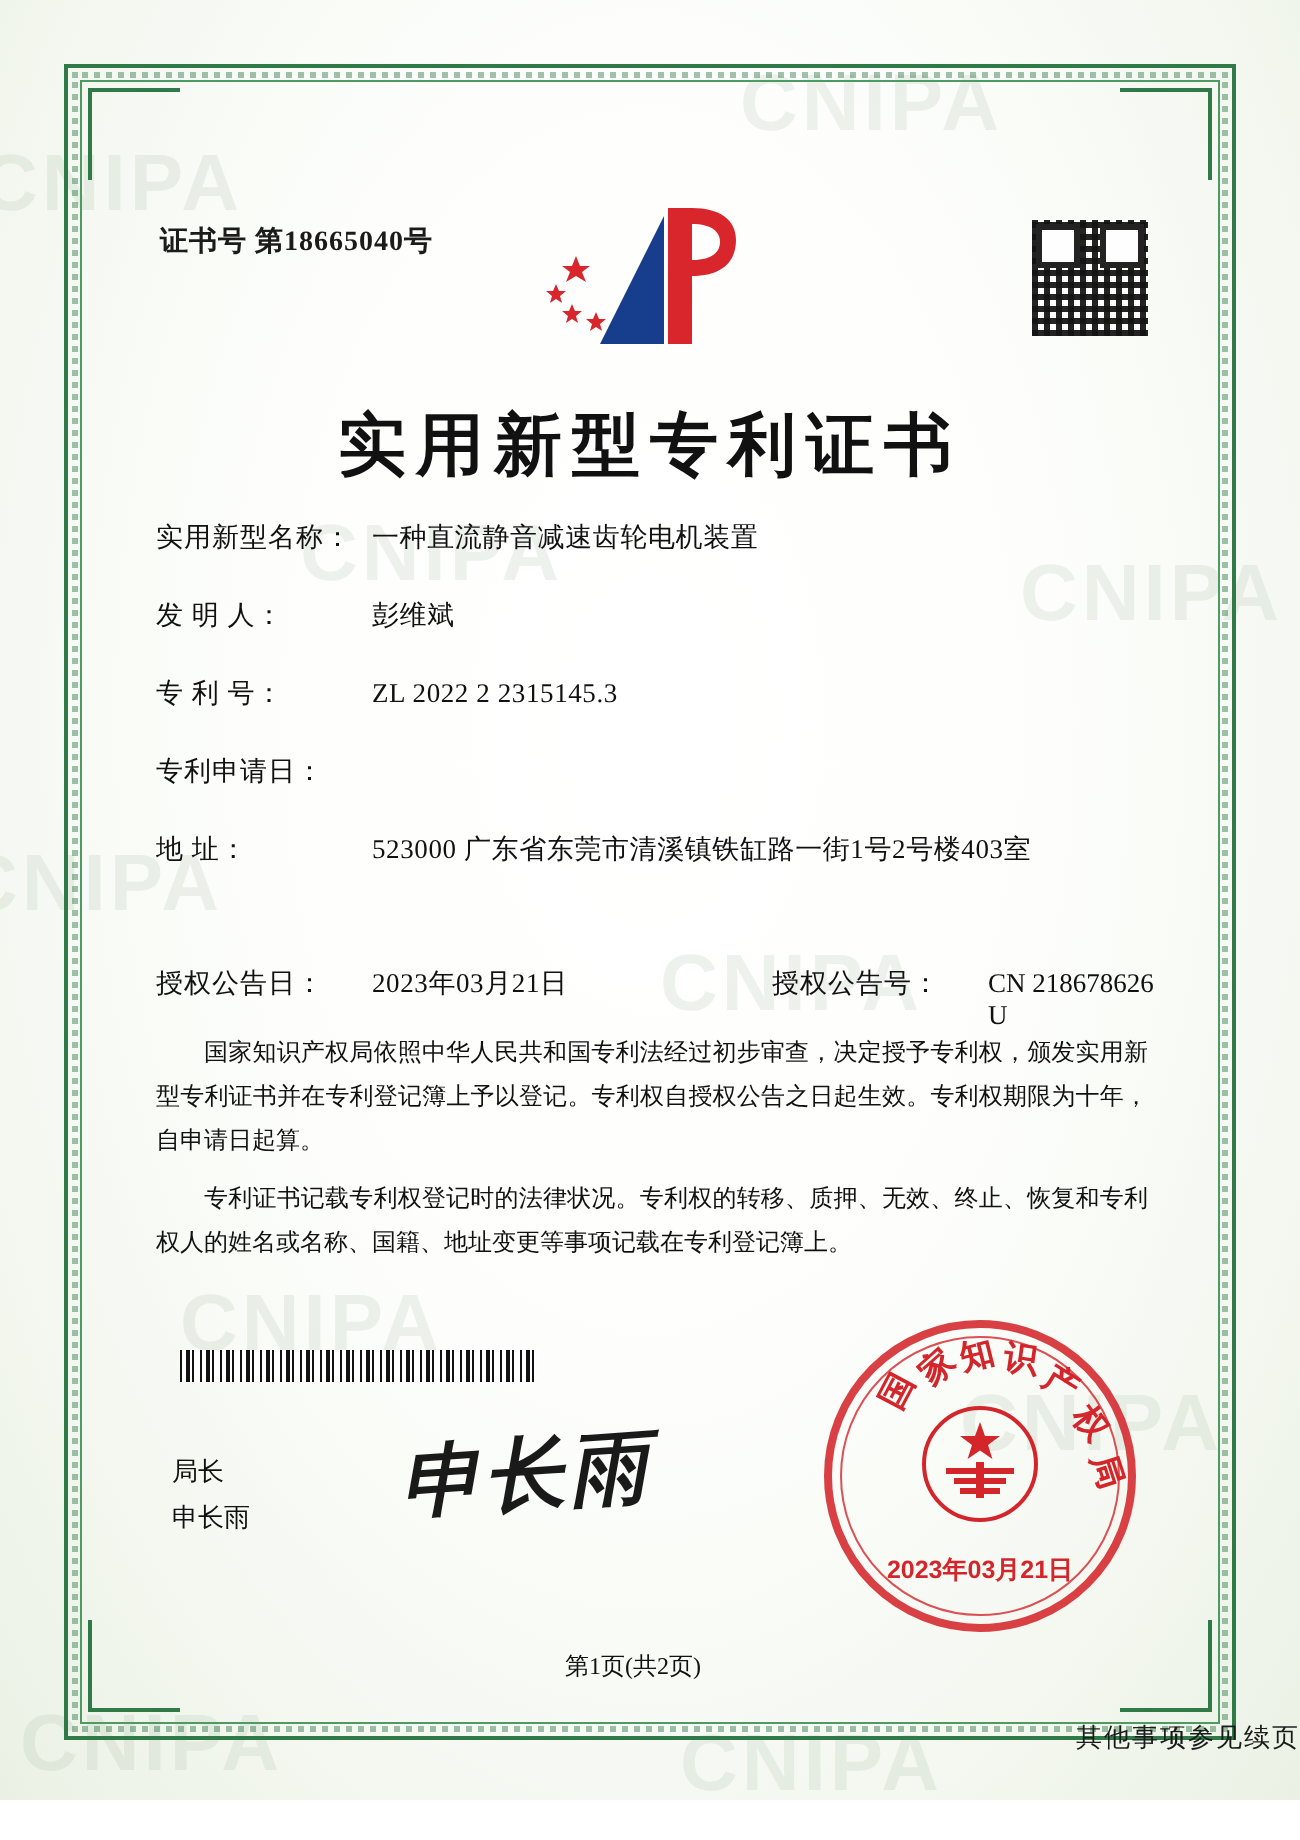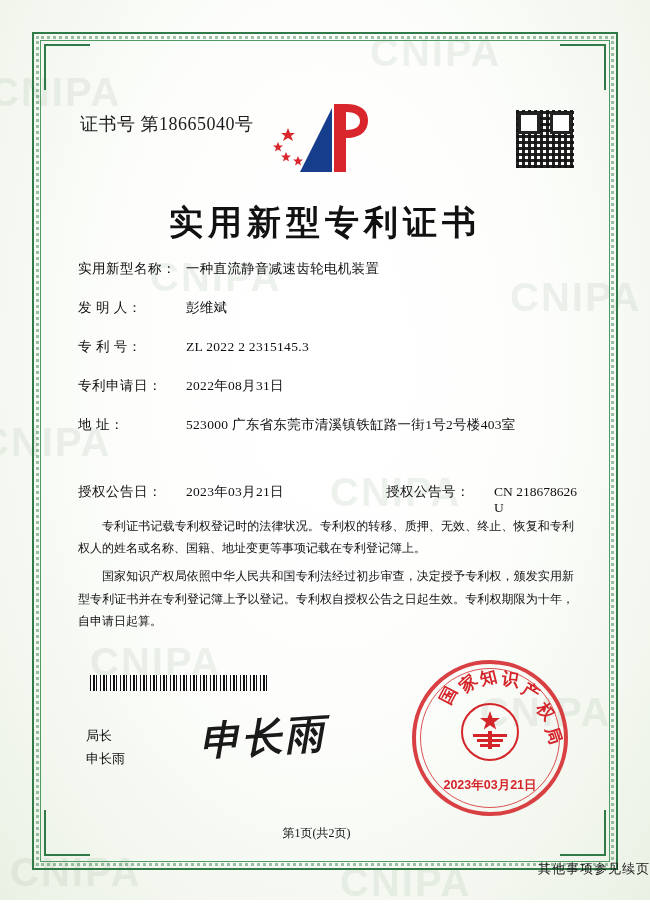--- a/index.html
+++ b/index.html
@@ -80,23 +80,24 @@
 
   .content {
     position: absolute;
     left: 60px; top: 60px;
     width: 530px; height: 790px;
   }
 
   .cert-no {
     position: absolute;
     left: 20px; top: 52px;
-    font-size: 18px;
+    font-size: 14px;
     color: #1b1b1b;
     letter-spacing: 0.5px;
+    font-weight: bold;
   }
 
   .qr {
     position: absolute;
     right: 16px; top: 50px;
     width: 58px; height: 58px;
     background-color: #ffffff;
     background-image:
       repeating-linear-gradient(90deg, #111 0 3px, transparent 3px 6px),
       repeating-linear-gradient(0deg, #111 0 3px, transparent 3px 6px);
@@ -322,37 +323,36 @@
       <div class="frow">
         <div class="flabel">发 明 人：</div>
         <div class="fvalue">彭维斌</div>
       </div>
       <div class="frow">
         <div class="flabel">专 利 号：</div>
         <div class="fvalue">ZL 2022 2 2315145.3</div>
       </div>
       <div class="frow">
         <div class="flabel">专利申请日：</div>
-        <div class="fvalue">2022年08月31日</div>
       </div>
       <div class="frow">
         <div class="flabel">地        址：</div>
         <div class="fvalue">523000 广东省东莞市清溪镇铁缸路一街1号2号楼403室</div>
       </div>
       <div class="frow dual">
         <div class="flabel">授权公告日：</div>
         <div class="fvalue">2023年03月21日</div>
         <div class="flabel2">授权公告号：</div>
         <div class="fvalue2">CN 218678626 U</div>
       </div>
     </div>
 
     <div class="paras">
+      <p>国家知识产权局依照中华人民共和国专利法经过初步审查，决定授予专利权，颁发实用新型专利证书并在专利登记簿上予以登记。专利权自授权公告之日起生效。专利权期限为十年，自申请日起算。</p>
       <p>专利证书记载专利权登记时的法律状况。专利权的转移、质押、无效、终止、恢复和专利权人的姓名或名称、国籍、地址变更等事项记载在专利登记簿上。</p>
-      <p>国家知识产权局依照中华人民共和国专利法经过初步审查，决定授予专利权，颁发实用新型专利证书并在专利登记簿上予以登记。专利权自授权公告之日起生效。专利权期限为十年，自申请日起算。</p>
     </div>
 
     <div class="barcode"></div>
 
     <div class="signer">
       <div>局长</div>
       <div>申长雨</div>
     </div>
 
     <div class="signature">申长雨</div>

